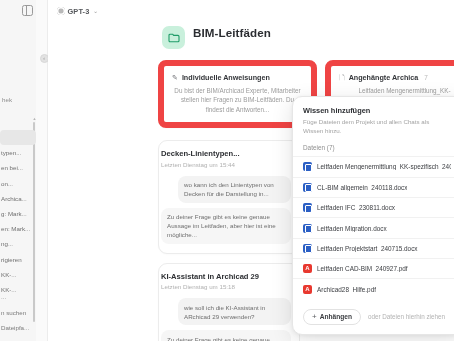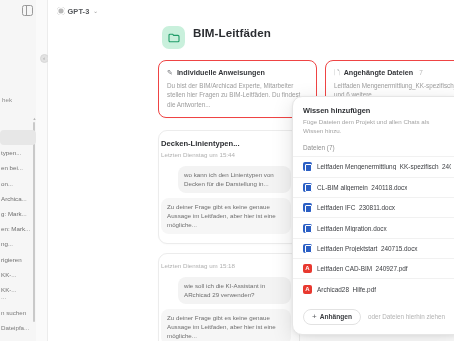--- a/index.html
+++ b/index.html
@@ -98,23 +98,24 @@
     background: #c9f0dc; display: flex; align-items: center; justify-content: center;
     flex: none;
   }
   .project-title { font-size: 11.6px; font-weight: 700; color: #2b2d31; letter-spacing: .1px; }
 
   
   .info-row {
     display: flex; gap: 8px; margin: 11px 0 0 110px; padding-right: 0;
   }
   .info-card {
-    background: #ffffff; border: 1px solid #ef4444; border-radius: 8px;
+    background: #ffffff; border: 6px solid #ef4444; border-radius: 8px;
     padding: 7px 8px 8px 8px; width: 159px; flex: none;
     box-shadow: 0 1px 1px rgba(0,0,0,0.015);
+    text-align: center;
   }
   .info-card-head { display: flex; align-items: center; gap: 4px; margin-bottom: 4px; }
   .info-card-title { font-size: 7.2px; font-weight: 700; color: #34363a; }
   .info-card-count { font-size: 6.4px; color: #b8b8b8; margin-left: 2px; }
   .info-card-body { font-size: 6.3px; line-height: 9.4px; color: #9b9b9b; }
   .info-ico { color: #6f7175; font-size: 7px; line-height: 7px; display:inline-block; }
 
   
   .cards-grid {
     display: flex; gap: 8px; margin: 12px 0 0 110px;
@@ -234,38 +235,39 @@
         <div class="info-card-head">
           <span class="info-ico">✎</span>
           <span class="info-card-title">Individuelle Anweisungen</span>
         </div>
         <div class="info-card-body">Du bist der BIM/Archicad Experte, Mitarbeiter stellen hier Fragen zu BIM-Leitfäden. Du findest die Antworten...</div>
       </div>
 
       <div class="info-card">
         <div class="info-card-head">
           <span class="info-ico">🗋</span>
-          <span class="info-card-title">Angehängte Dateien</span>
+          <span class="info-card-title">Angehängte Archica</span>
           <span class="info-card-count">7</span>
         </div>
         <div class="info-card-body">Leitfaden Mengenermittlung_KK-spezifisch_24... und 6 weitere</div>
       </div>
     </div>
 
     <div class="cards-grid">
       <div class="cards-col">
 
         <div class="chat-card">
           <div class="chat-card-title">Decken-Linientypen...</div>
           <div class="chat-card-time">Letzten Dienstag um 15:44</div>
           <div class="bubble user">wo kann ich den Linientypen von Decken für die Darstellung in...</div>
           <div class="bubble assistant">Zu deiner Frage gibt es keine genaue Aussage im Leitfaden, aber hier ist eine mögliche...</div>
         </div>
 
         <div class="chat-card">
+          <div class="chat-card-title">KI-Assistant in Archicad 29</div>
           <div class="chat-card-time">Letzten Dienstag um 15:18</div>
           <div class="bubble user">wie soll ich die KI-Assistant in ARchicad 29 verwenden?</div>
           <div class="bubble assistant">Zu deiner Frage gibt es keine genaue Aussage im Leitfaden, aber hier ist eine mögliche...</div>
         </div>
 
       </div>
 
       <div class="cards-col">
         <div class="chat-card">
           <div class="chat-card-title">Unte</div>

